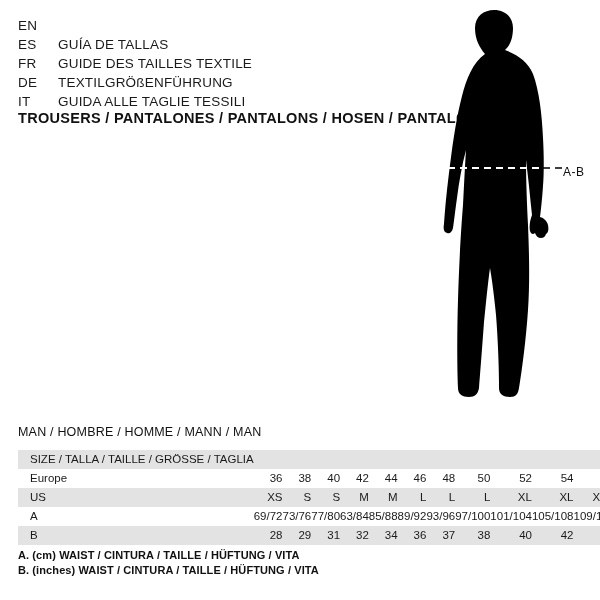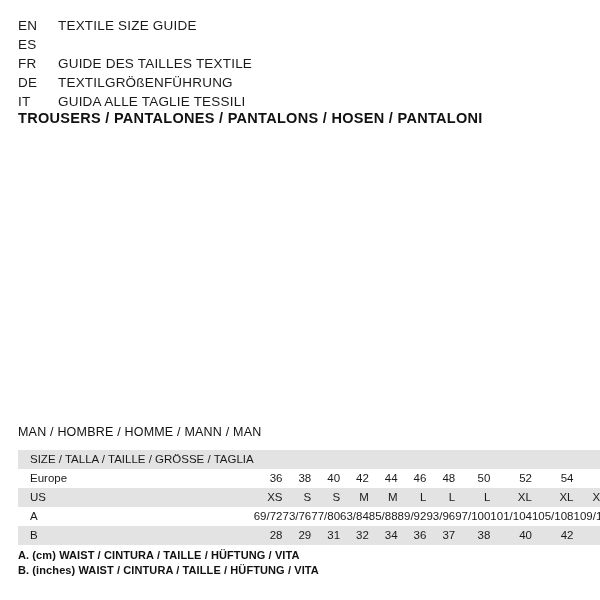--- a/index.html
+++ b/index.html
@@ -138,41 +138,89 @@
   }
 </style>
 </head>
 <body>
 
 <div class="page">
 
   <div class="lang-block">
     <div class="lang-row">
       <span class="lang-code">EN</span>
-      <span class="lang-text">TEXTILE SIZE GUIDE</span>
     </div>
     <div class="lang-row">
       <span class="lang-code">ES</span>
+      <span class="lang-text">GUÍA DE TALLAS</span>
     </div>
     <div class="lang-row">
       <span class="lang-code">FR</span>
       <span class="lang-text">GUIDE DES TAILLES TEXTILE</span>
     </div>
     <div class="lang-row">
       <span class="lang-code">DE</span>
       <span class="lang-text">TEXTILGRÖßENFÜHRUNG</span>
     </div>
     <div class="lang-row">
       <span class="lang-code">IT</span>
       <span class="lang-text">GUIDA ALLE TAGLIE TESSILI</span>
     </div>
   </div>
 
   <div class="trousers-title">TROUSERS / PANTALONES / PANTALONS / HOSEN / PANTALONI</div>
 
+  <div class="figure-wrap">
+    <svg class="figure-svg" width="200" height="400" viewBox="0 0 200 400">
+      <path fill="#000000" d="
+        M 75,18
+        C 75,6 84,0 94,0
+        C 104,0 113,6 113,18
+        C 113,28 110,36 105,40
+        C 118,45 128,52 133,64
+        C 139,80 142,104 143,128
+        C 144,146 144,163 143,176
+        C 142,190 141,199 140,207
+        C 144,208 147,211 148,215
+        C 149,220 148,223 146,224
+        C 145,227 143,228 141,228
+        C 138,228 136,226 135,223
+        C 133,225 131,224 130,221
+        C 129,217 130,210 132,205
+        C 131,196 130,186 129,176
+        C 128,167 127,158 126,150
+        C 126,170 127,195 128,215
+        C 129,240 130,270 128,300
+        C 126,330 122,360 119,378
+        C 118,384 116,387 110,387
+        C 103,387 99,384 99,378
+        C 99,360 98,330 96,305
+        C 94,285 92,270 90,258
+        C 88,272 86,292 84,312
+        C 82,340 80,365 79,378
+        C 78,384 75,387 69,387
+        C 62,387 58,384 58,378
+        C 57,355 57,320 58,290
+        C 59,255 61,220 63,195
+        C 64,175 65,155 66,140
+        C 62,155 59,172 57,188
+        C 55,202 54,212 53,218
+        C 52,222 50,224 47,223
+        C 44,222 43,219 44,214
+        C 45,198 47,178 50,155
+        C 53,130 57,105 62,86
+        C 66,70 73,52 85,44
+        C 80,38 75,30 75,18 Z
+      "></path>
+
+      <line x1="36" y1="158" x2="152" y2="158" stroke="#ffffff" stroke-width="2" stroke-dasharray="7,5"></line>
+      <line x1="143" y1="158" x2="168" y2="158" stroke="#000000" stroke-width="1.4" stroke-dasharray="7,5"></line>
+    </svg>
+    <div class="ab-label">A-B</div>
+  </div>
 
   <div class="man-title">MAN / HOMBRE / HOMME / MANN / MAN</div>
 
   <table class="size-table">
     <tbody>
       <tr class="row-size">
         <td class="label-col">SIZE / TALLA / TAILLE / GRÖSSE / TAGLIA</td>
         <td class="val"></td>
         <td class="val"></td>
         <td class="val"></td>

